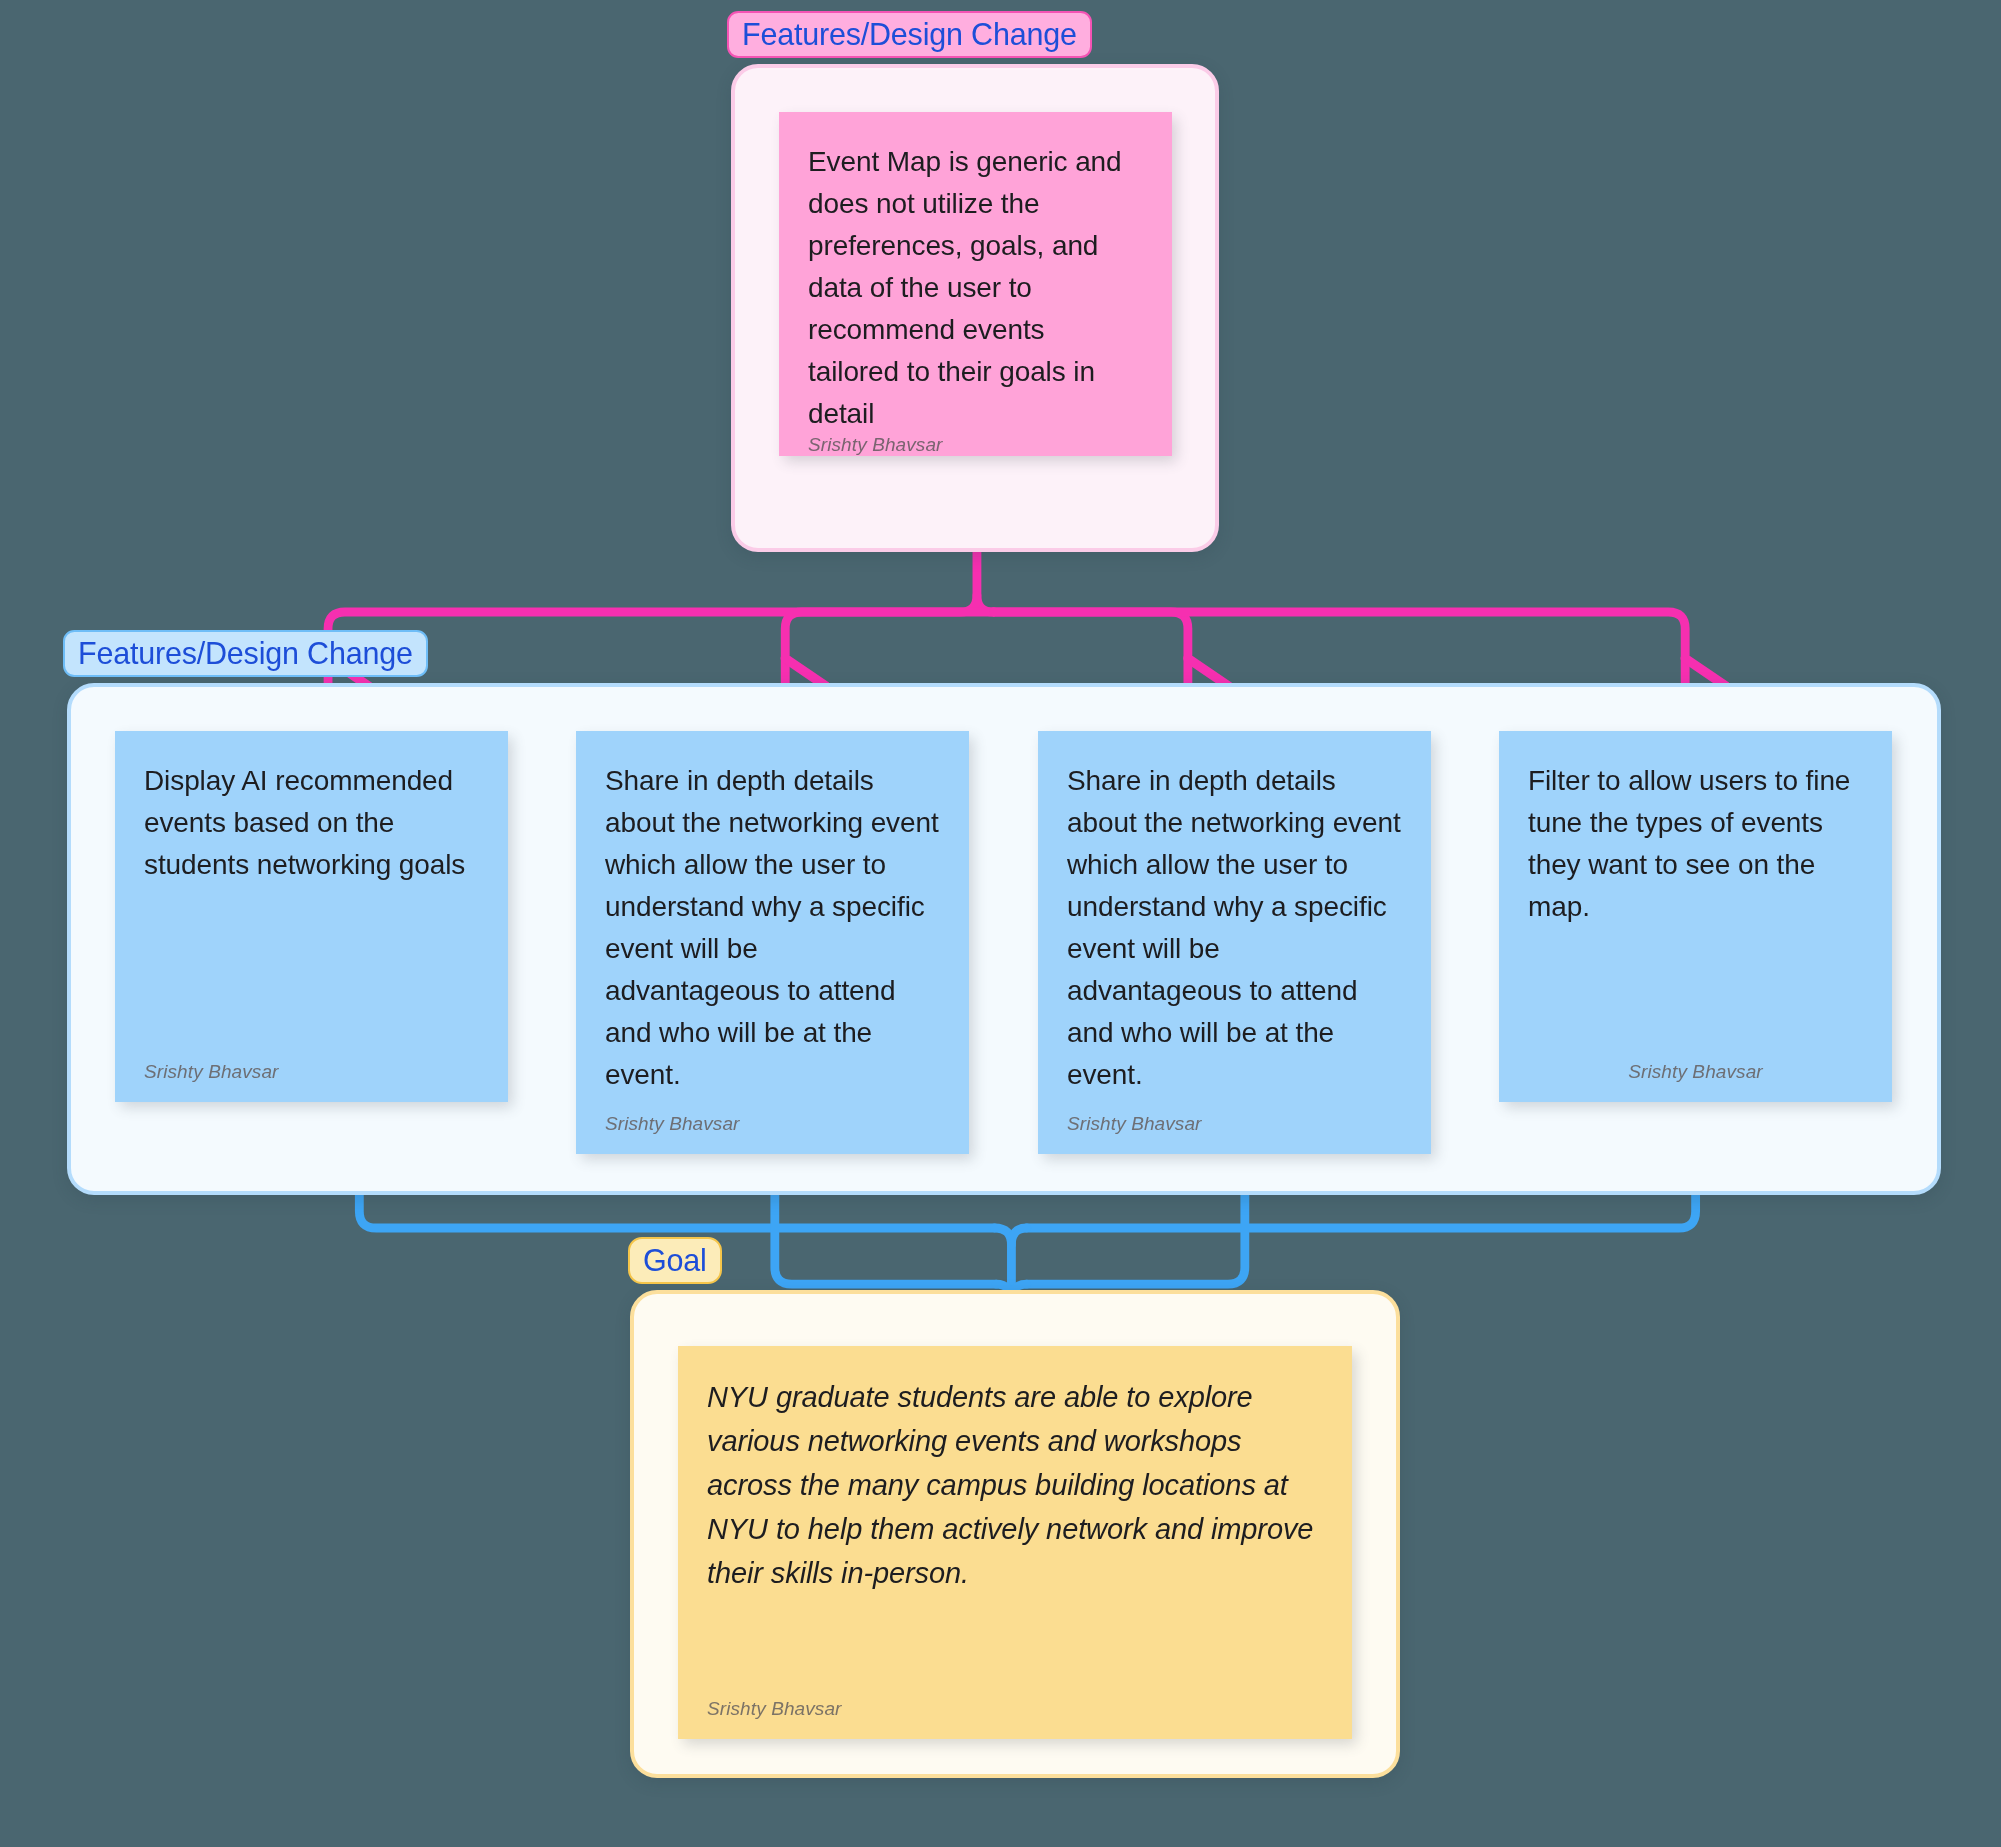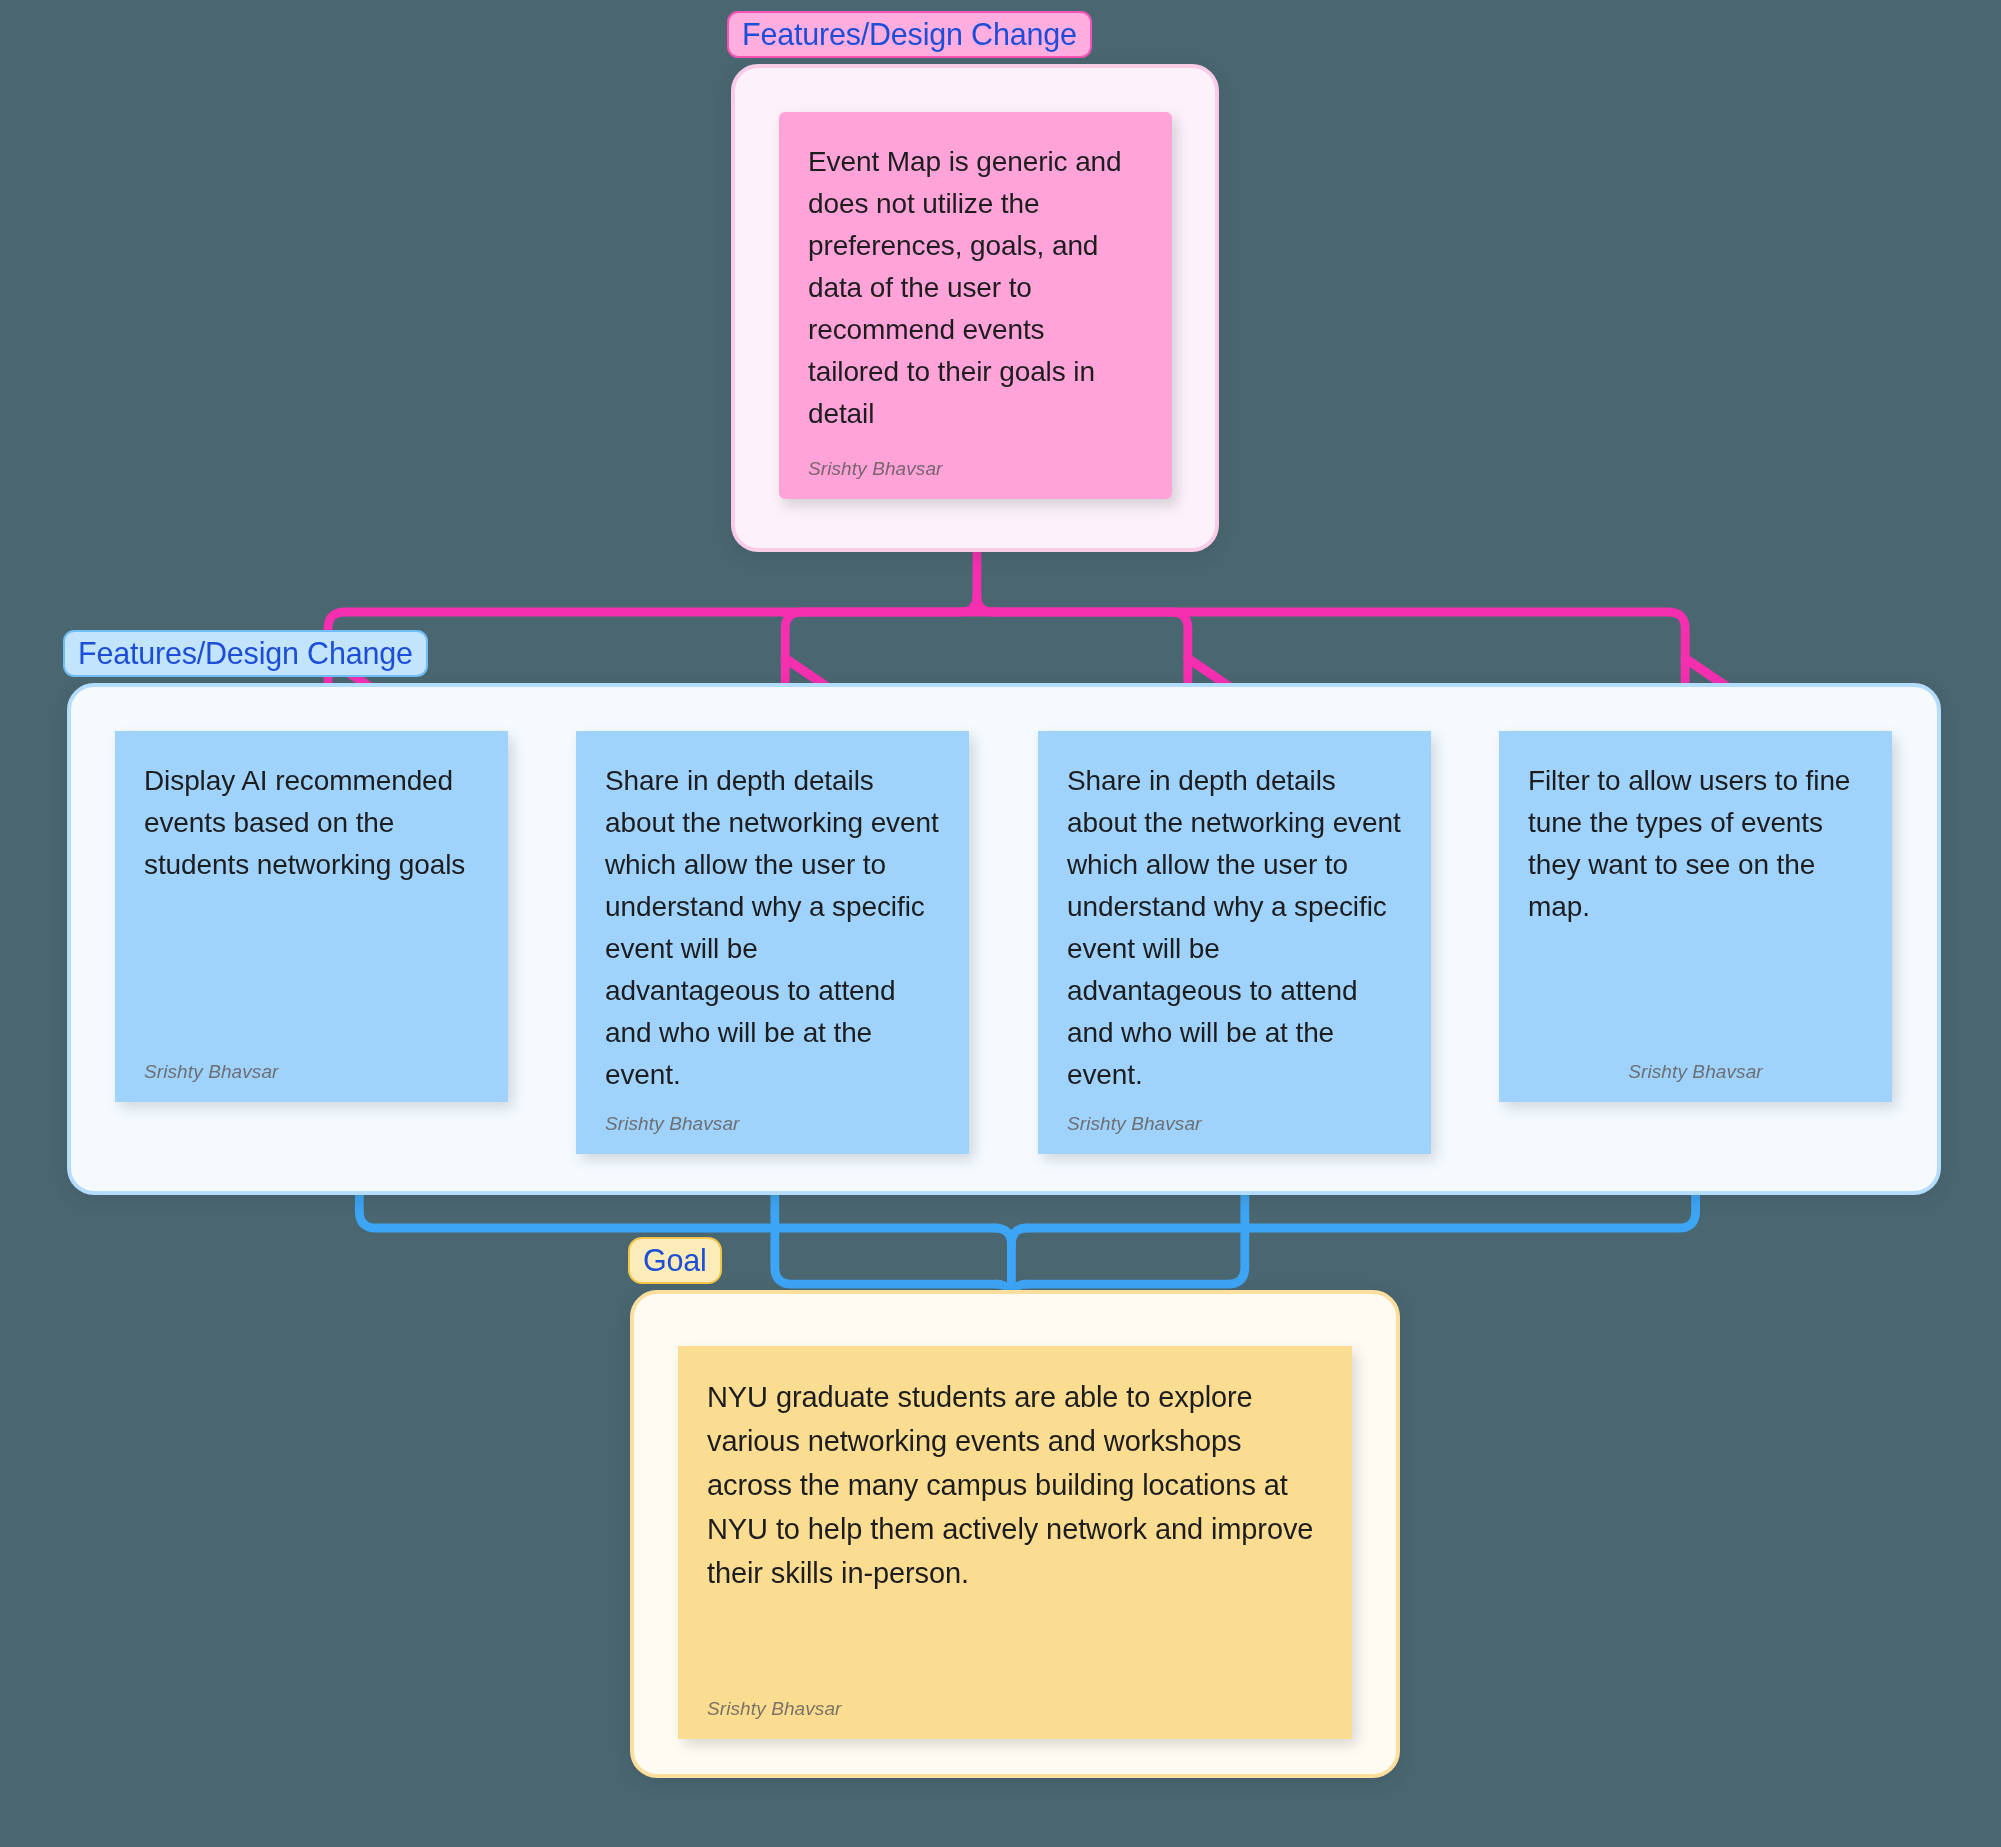--- a/index.html
+++ b/index.html
@@ -89,20 +89,21 @@
   .note-body {
     color: #1d1d20;
     font-size: 28px;
     line-height: 1.50;
     white-space: pre-line;
     letter-spacing: -0.1px;
   }
   .note-body.big {
     font-size: 29px;
     line-height: 1.52;
+    font-style: italic;
   }
   .note-author {
     color: #6d6f75;
     font-size: 19px;
     line-height: 1;
     letter-spacing: 0.1px;
     font-style: italic;
   }
   .note-pink .note-author { color: #7a6470; }
   .note-yellow .note-author { color: #7c7366; }
@@ -142,21 +143,21 @@
       <path d="M1261,1620 L1261,1680" marker-end="url(#blueArrow)"></path>
     </g>
   </svg>
 
   <div class="frame frame-pink" style="left:731px; top:64px; width:488px; height:488px;"></div>
 
   <div class="frame-label label-pink" style="left:727px; top:11.2px; height:47px;">
     <span>Features/Design Change</span>
   </div>
 
-  <div class="note note-pink" style="left:779px; top:112px; width:393px; height:387px;border-radius:6px;">
+  <div class="note note-pink" style="left:779px; top:112px; width:393px; height:344px;">
     <div class="note-body">Event Map is generic and does not utilize the preferences, goals, and data of the user to recommend events tailored to their goals in detail</div>
     <div class="note-author">Srishty Bhavsar</div>
   </div>
 
   <div class="frame frame-blue" style="left:67px; top:683px; width:1874px; height:512px;"></div>
 
   <div class="frame-label label-blue" style="left:63px; top:630px; height:47px;">
     <span>Features/Design Change</span>
   </div>
 

